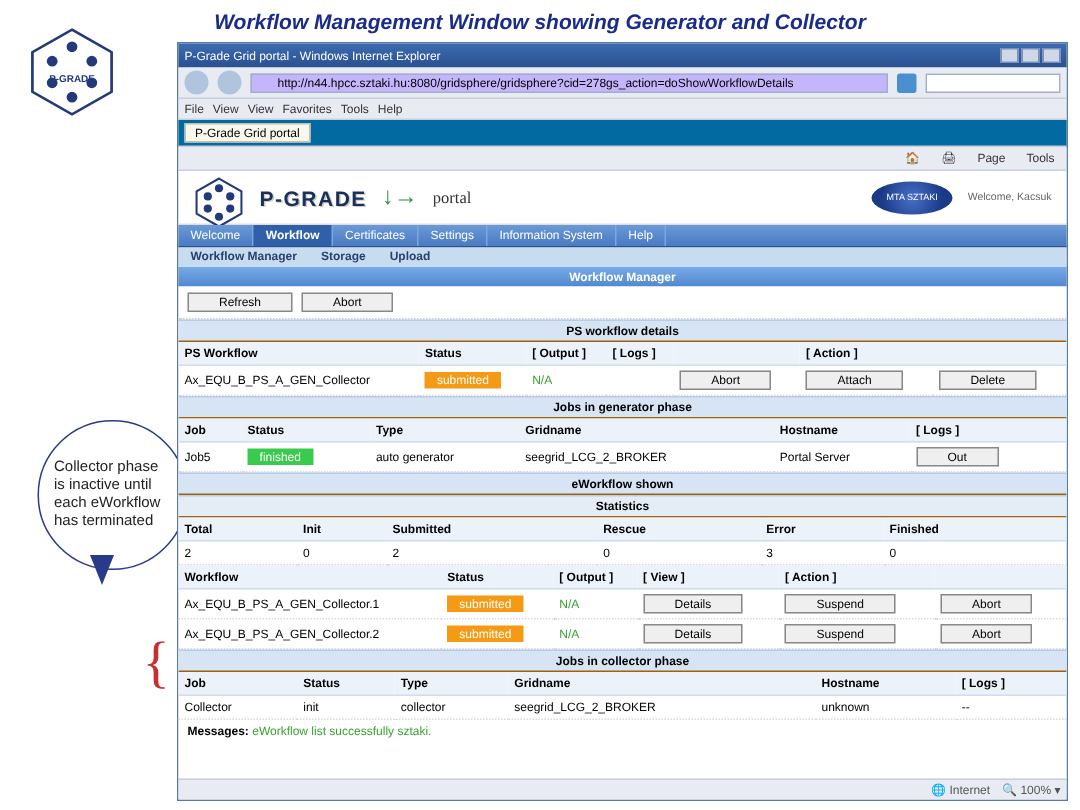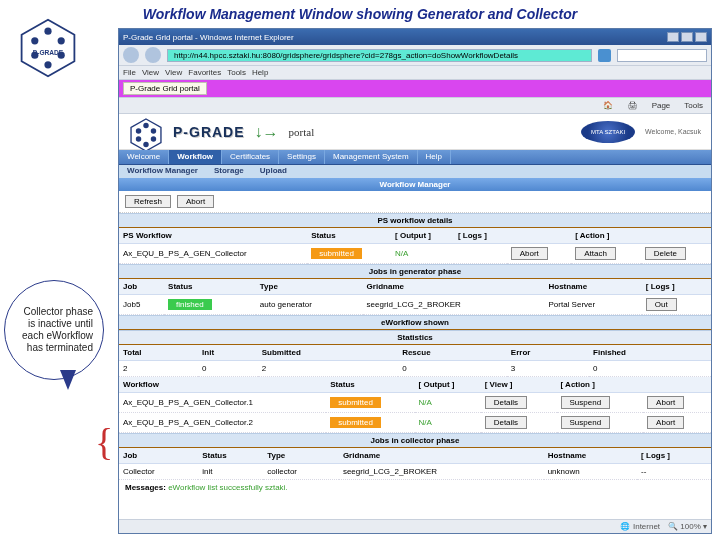--- a/index.html
+++ b/index.html
@@ -3,39 +3,39 @@
 <meta charset="utf-8">
 <style>
   * { box-sizing: border-box; margin: 0; padding: 0; }
   body { font-family: Arial, sans-serif; font-size: 9px; background: #fff; width: 720px; height: 540px; position: relative; overflow: hidden; }
   
   .slide-title { text-align: center; font-style: italic; font-weight: bold; color: #1a2b8c; font-size: 14px; padding: 6px 0 4px; }
   
   .logo-badge { position: absolute; left: 18px; top: 18px; width: 60px; height: 60px; }
   .logo-badge svg { width: 100%; height: 100%; }
   
-  .annotation-bubble { position: absolute; left: 4px; top: 280px; width: 100px; height: 100px; border: 1px solid #2a3a8a; border-radius: 50%; background: #fff; display: flex; align-items: center; justify-content: center; text-align: right; font-size: 10px; line-height: 1.2; padding: 10px; color: #222; }
+  .annotation-bubble { position: absolute; left: 25px; top: 280px; width: 100px; height: 100px; border: 1px solid #2a3a8a; border-radius: 50%; background: #fff; display: flex; align-items: center; justify-content: center; text-align: left; font-size: 10px; line-height: 1.2; padding: 10px; color: #222; }
   .annotation-tail { position: absolute; left: 60px; top: 370px; width: 0; height: 0; border-left: 8px solid transparent; border-right: 8px solid transparent; border-top: 20px solid #2a3a8a; }
   .annotation-brace { position: absolute; left: 95px; top: 420px; font-size: 38px; color: #c73030; font-family: Georgia, serif; }
   
   .page-num { position: absolute; right: 10px; bottom: 8px; font-size: 11px; color: #222; }
   
   .window { position: absolute; left: 118px; top: 28px; width: 594px; height: 506px; border: 1px solid #5b7aa8; background: #fff; display: flex; flex-direction: column; font-size: 8px; }
   
   .titlebar { height: 16px; background: linear-gradient(#3b6cb0,#2a5090); color: #fff; display: flex; align-items: center; padding: 0 4px; font-size: 8px; }
   .titlebar .win-btns { margin-left: auto; display: flex; gap: 2px; }
   .titlebar .win-btn { width: 12px; height: 10px; background: #d0d8e8; border: 1px solid #7a92b8; }
   
   .addrbar, .menubar, .tabbar, .toolbar { display: flex; align-items: center; gap: 6px; padding: 2px 4px; background: #e8ecf2; border-bottom: 1px solid #c8d0dc; }
-  .addrbar input { flex: 1; height: 13px; font-size: 8px; border: 1px solid #a0b0c8; background: #5eead4; padding: 0 6px; }
+  .addrbar input { flex: 1; height: 13px; font-size: 8px; border: 1px solid #a0b0c8; background: #c4b5fd; padding: 0 17px; }
   .addrbar .go { width: 13px; height: 13px; background: #4a90d0; border-radius: 2px; }
   .addrbar .search { width: 90px; height: 13px; border: 1px solid #a0b0c8; background: #fff; }
   .menubar span { color: #333; }
   .nav-btn { width: 16px; height: 16px; border-radius: 50%; background: #b0c4de; }
-  .tabbar { background: #d946ef; }
+  .tabbar { background: #0369a1; }
   .tab { padding: 1px 6px; border: 1px solid #c0c0b0; background: #faf8ec; }
   .toolbar { justify-content: flex-end; }
   .toolbtn { padding: 1px 4px; color: #333; }
   
   .portal-hdr { height: 36px; background: #fff; display: flex; align-items: center; padding: 0 10px; border-bottom: 1px solid #ddd; gap: 10px; }
   .mini-logo { width: 34px; height: 28px; }
   .brand { font-weight: bold; font-size: 14px; color: #18305a; letter-spacing: 1px; text-shadow: 1px 1px #ccc; }
   .brand-arrow { color: #3a9040; font-size: 16px; }
   .brand-sub { font-family: Georgia, serif; font-size: 11px; color: #333; }
   .sztaki { margin-left: auto; width: 54px; height: 22px; background: radial-gradient(circle at 50% 50%, #4a70c8 0%, #1a3a88 70%); border-radius: 50%; color: #fff; display: flex; align-items: center; justify-content: center; font-size: 6px; }
@@ -44,21 +44,21 @@
   .nav-tabs { display: flex; background: linear-gradient(#6a9ad8,#4a7ac0); height: 15px; border-bottom: 1px solid #2a5090; }
   .nav-tabs span { padding: 2px 8px 0; color: #fff; font-size: 8px; border-right: 1px solid #7aa8e0; }
   .nav-tabs span.active { background: #3060a8; font-weight: bold; }
   .sub-tabs { display: flex; background: #c8dcf0; height: 13px; }
   .sub-tabs span { padding: 1px 8px; font-size: 8px; color: #2a4070; font-weight: bold; }
   
   .wm-title { background: linear-gradient(#78aae8,#5088d0); color: #fff; text-align: center; font-size: 8px; padding: 2px 0; font-weight: bold; }
   
   .content { flex: 1; overflow: hidden; background: #fff; }
   .btn-row { padding: 4px 6px; display: flex; gap: 6px; border-bottom: 1px dotted #ccc; }
-  .btn { border: 1px solid #888; background: #efefef; padding: 1px 8px; font-size: 8px; cursor: pointer; }
+  .btn { border: 1px solid #888; background: #efefef; padding: 1px 20px; font-size: 8px; cursor: pointer; }
   
   .section-hdr { background: #d6e4f4; text-align: center; font-weight: bold; padding: 2px 0; font-size: 8px; border-top: 1px solid #b8cce4; border-bottom: 1px solid #a16207; }
   
   table { width: 100%; border-collapse: collapse; font-size: 8px; }
   th { background: #ecf2fa; padding: 3px 4px; font-weight: bold; border-bottom: 1px solid #d0dcf0; text-align: left; }
   td { padding: 3px 4px; border-bottom: 1px dotted #d8d8e4; }
   .status { display: inline-block; padding: 1px 8px; color: #fff; }
   .st-orange { background: #f59a15; }
   .st-green { background: #3acb4e; }
   .na { color: #3aa030; }
@@ -149,21 +149,21 @@
     <span class="brand-sub">portal</span>
     <div class="sztaki">MTA SZTAKI</div>
     <span class="greet">Welcome, Kacsuk</span>
   </div>
 
   <div class="nav-tabs">
     <span>Welcome</span>
     <span class="active">Workflow</span>
     <span>Certificates</span>
     <span>Settings</span>
-    <span>Management System</span>
+    <span>Information System</span>
     <span>Help</span>
   </div>
   <div class="sub-tabs">
     <span>Workflow Manager</span>
     <span>Storage</span>
     <span>Upload</span>
   </div>
   <div class="wm-title">Workflow Manager</div>
 
   <div class="content">

